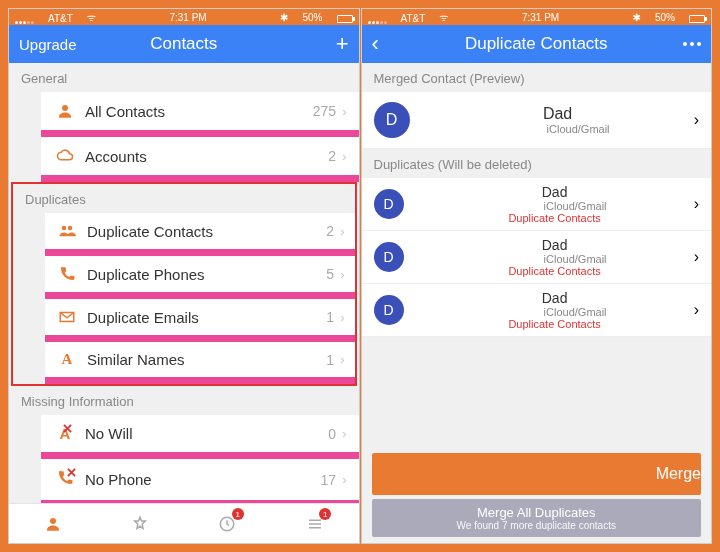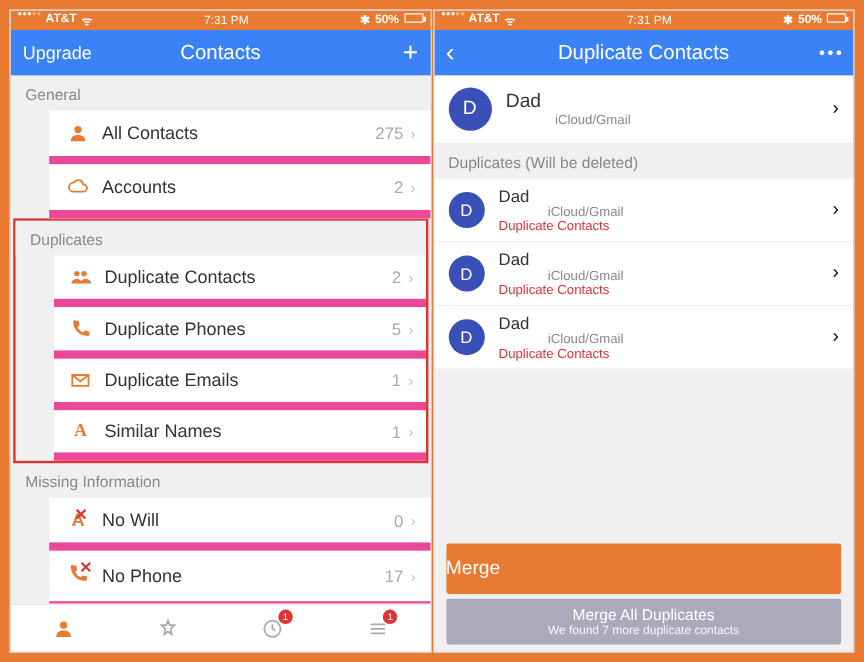--- a/index.html
+++ b/index.html
@@ -11,21 +11,21 @@
       width: 50%; height: 100%; background: #efefef;
       display: flex; flex-direction: column; overflow: hidden;
       border: 1px solid #ccc;
     }
     
     .statusbar {
       height: 16px; background: #e87a32; color: #fff;
       font-size: 10px; display: flex; align-items: center; justify-content: space-between;
       padding: 0 6px;
     }
-    .statusbar .sb-left, .statusbar .sb-right { display:flex; align-items:flex-start; gap:4px;font-weight:bold; }
+    .statusbar .sb-left, .statusbar .sb-right { display:flex; align-items:flex-end; gap:14px; }
     .sb-signal { display:flex; gap:1px; }
     .sb-dot { width:3px; height:3px; border-radius:50%; background:#fff; opacity:.9; }
     .sb-battery { width:16px; height:8px; border:1px solid #fff; border-radius:1px; position:relative; }
     .sb-battery:after { content:""; position:absolute; right:-3px; top:1.5px; width:2px; height:4px; background:#fff; }
     .sb-battery-fill { height:100%; width:50%; background:#fff; }
     
     .navbar {
       height: 38px; background: #3b82f6; color:#fff;
       display:flex; align-items:center; justify-content:space-between; padding:0 10px;
       font-size:17px;
@@ -56,25 +56,25 @@
     .red-box .row { padding:9px 10px; }
     
     .tabbar { height:40px; background:#fff; border-top:1px solid #e4e4e4; display:flex; }
     .tab { flex:1; display:flex; align-items:center; justify-content:center; color:#aaa; font-size:18px; position:relative; }
     .tab.active { color:#e87a32; }
     .tab .badge { position:absolute; top:4px; left:55%; width:12px; height:12px; background:#d33; color:#fff; font-size:8px; border-radius:50%; display:flex; align-items:center; justify-content:center; }
     
     .avatar { width:36px; height:36px; border-radius:50%; background:#3a4fb8; color:#fff; display:flex; align-items:center; justify-content:center; font-size:16px; margin-right:12px; flex-shrink:0; }
     .contact-row { background:#fff; display:flex; align-items:center; padding:10px 12px; border-bottom:1px solid #eee; }
     .contact-row.small { padding:6px 12px; }
-    .contact-info { flex:1; }
+    .contact-info { flex:1;text-align:center; }
     .contact-name { font-size:16px; color:#333; }
     .contact-sub { font-size:11px; color:#888;padding-left:41px; }
     .contact-red { font-size:11px; color:#d33; }
-    .big-btn { margin:24px 10px 4px; background:#e87a32; color:#fff; text-align:left; padding:12px 0; font-size:16px; border-radius:2px; }
+    .big-btn { margin:24px 10px 4px; background:#e87a32; color:#fff; text-align:right; padding:12px 0; font-size:16px; border-radius:2px; }
     .gray-btn { margin:0 10px 6px; background:#aab; color:#fff; text-align:center; padding:6px 0; font-size:13px; border-radius:2px; }
     .gray-btn .sub { font-size:10px; opacity:.9; }
     
     svg { width:18px; height:18px; }
     .row-icon.letter { font-weight:600; font-family: Georgia, serif; }
     .ic-cross { position:absolute; width:9px; height:9px; right:-2px; top:-1px; }
     .ic-wrap { position:relative; display:inline-block; }
   </style>
 </head>
 <body>
@@ -275,20 +275,21 @@
       <div class="nav-title">Duplicate Contacts</div>
       <div class="nav-right">
           <span class="more-dots">
             <span></span>
             <span></span>
             <span></span>
           </span>
         </div>
     </div>
     <div class="content" style="display:flex;flex-direction:column">
+      <div class="section-header">Merged Contact (Preview)</div>
       <div class="contact-row">
         <div class="avatar">D</div>
         <div class="contact-info">
           <div class="contact-name">Dad</div>
           <div class="contact-sub">iCloud/Gmail</div>
         </div>
         <span class="row-chevron">›</span>
       </div>
 
       <div class="section-header">Duplicates (Will be deleted)</div>

